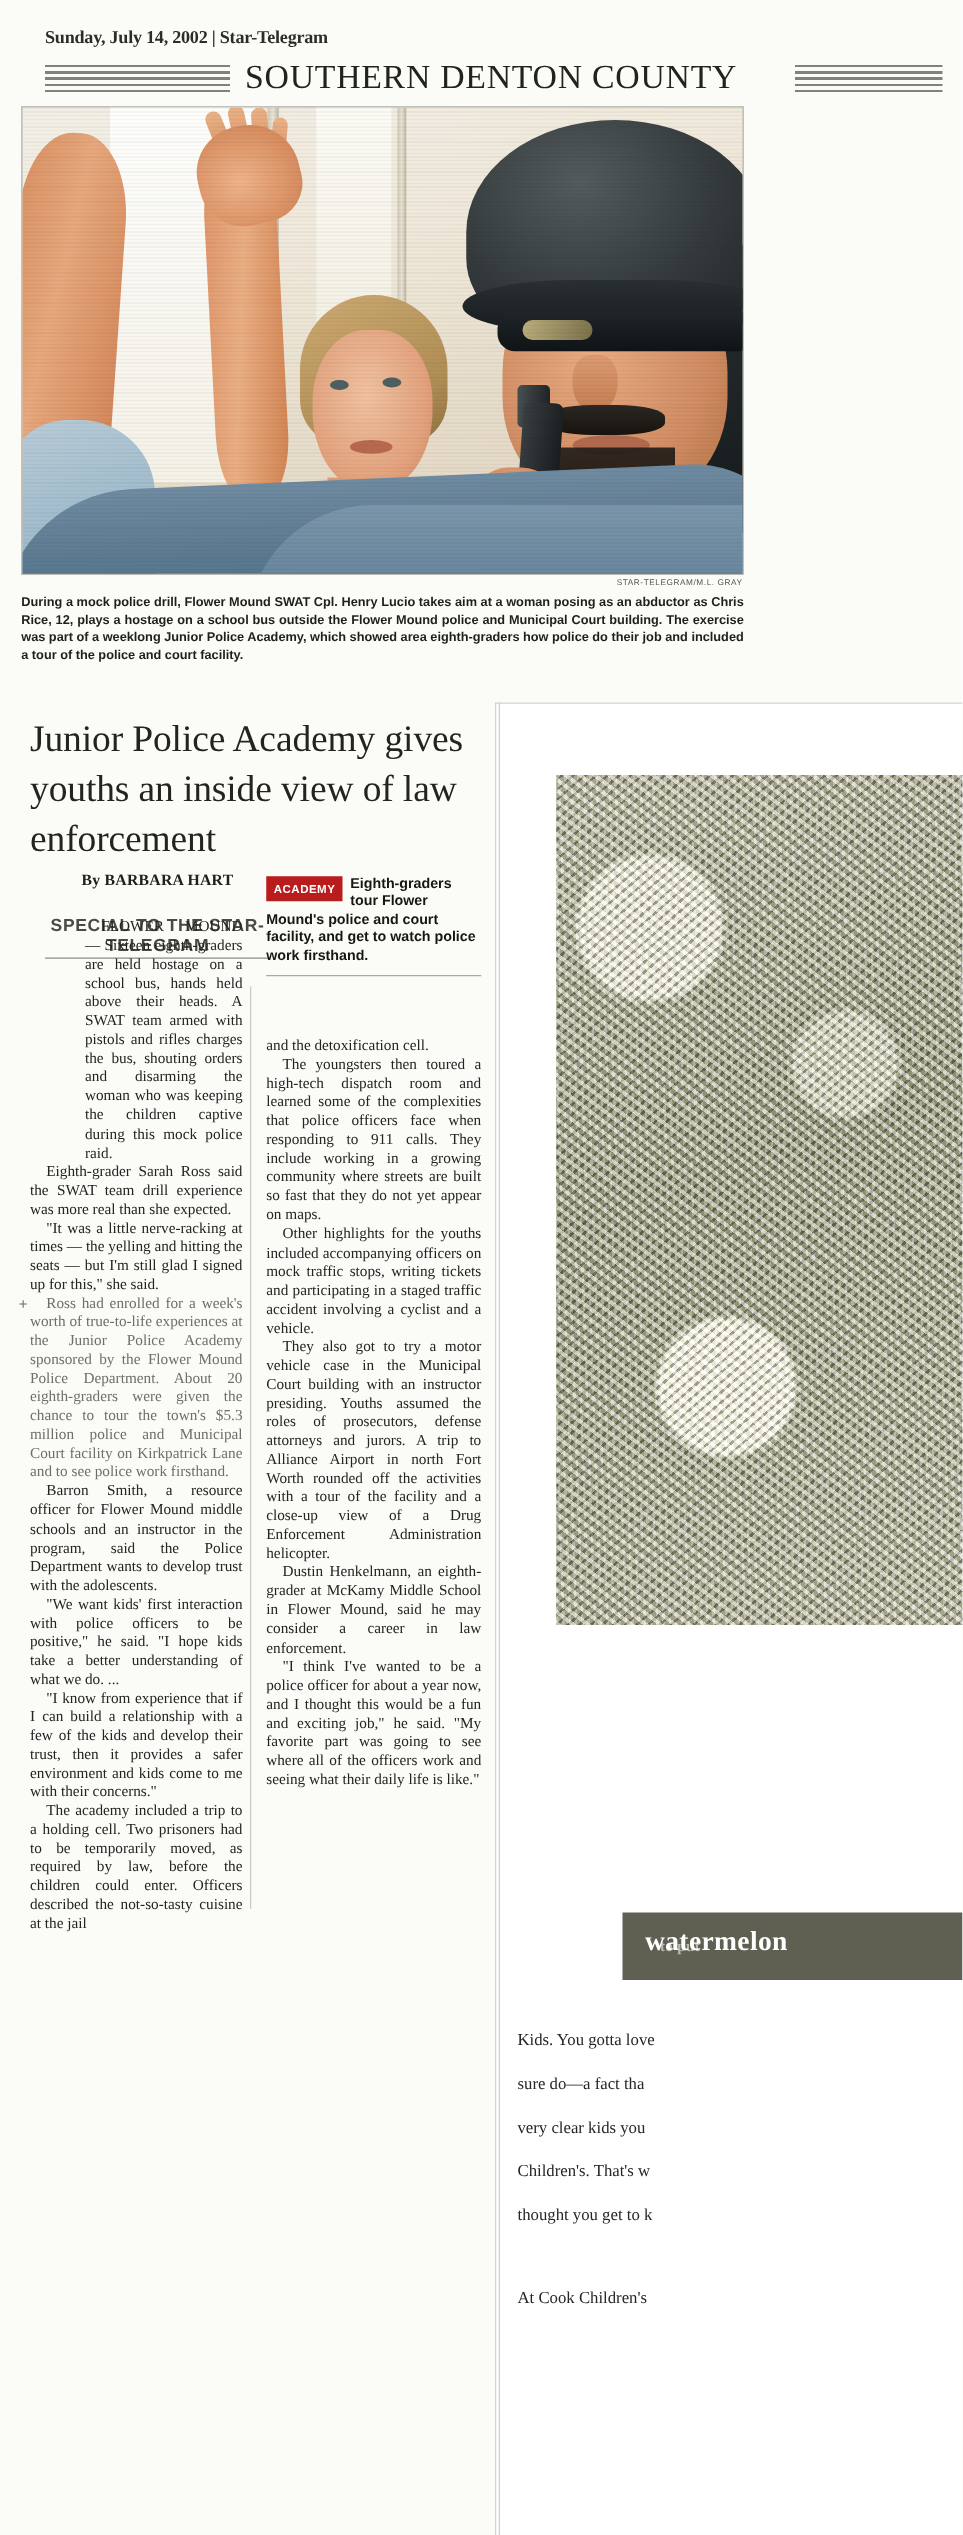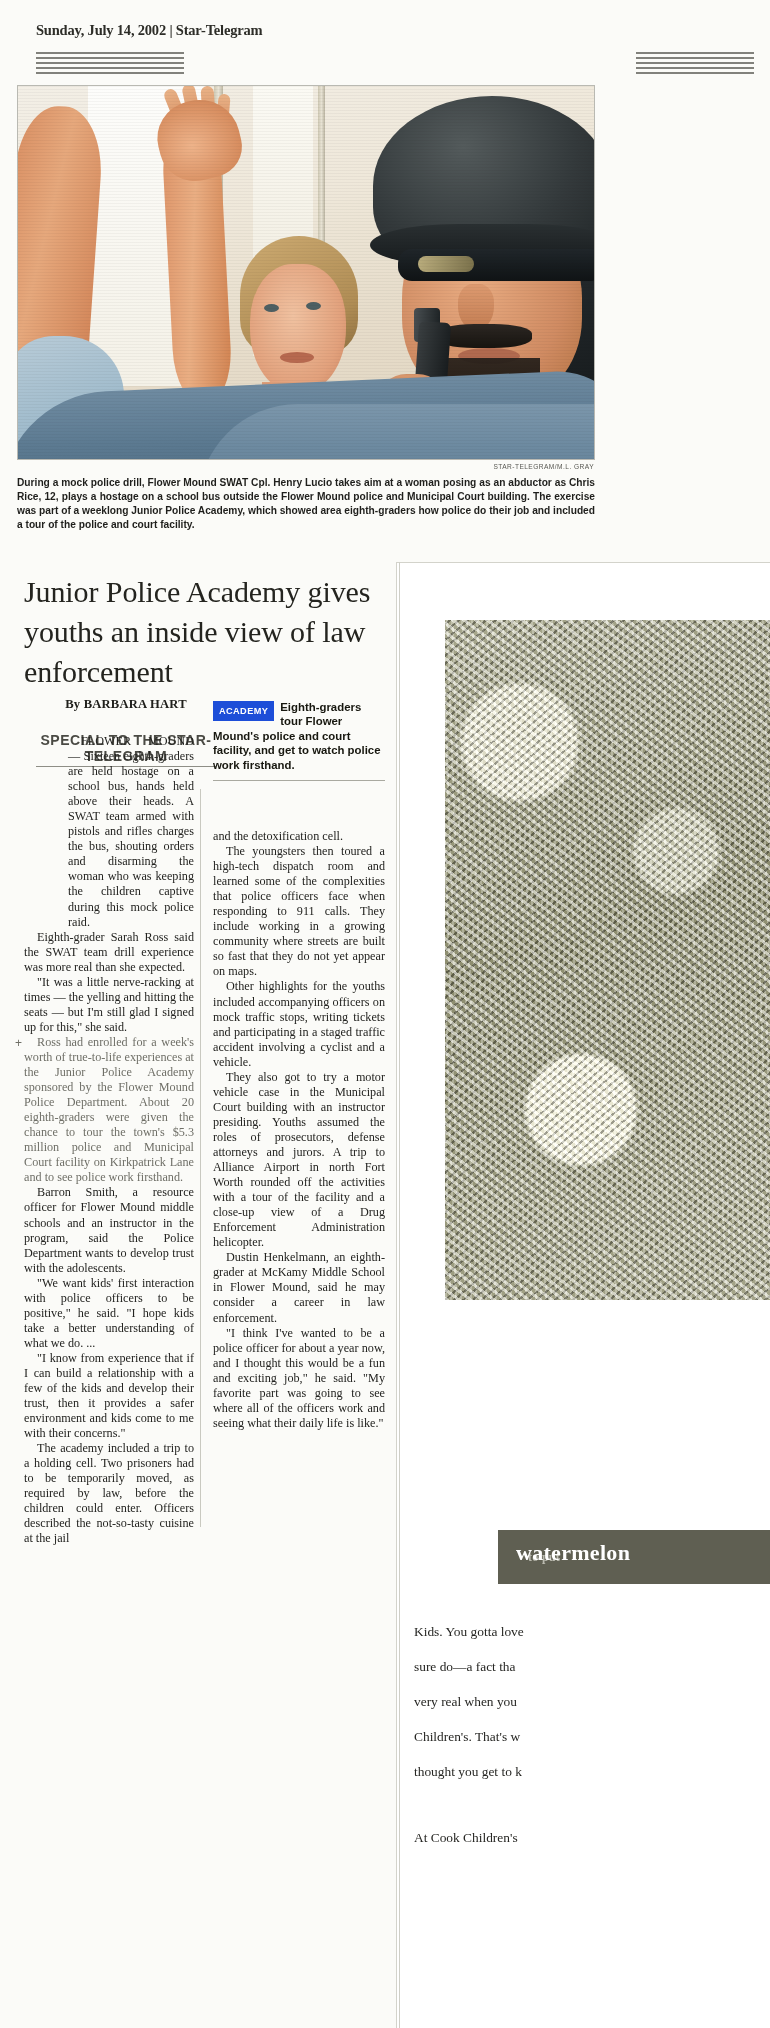--- a/index.html
+++ b/index.html
@@ -178,21 +178,21 @@
   }
 
   
   #deck {
     position:absolute; left:213px; top:700px; width:172px;
     font-family:"Liberation Sans", sans-serif;
     font-size:11.4px; line-height:14.4px; font-weight:700; color:#17170f;
   }
   #deck-tag {
     float:left; margin:1px 6px 1px 0;
-    background:#1d4ed8; color:#ffffff;
+    background:#b91c1c; color:#ffffff;
     font-family:"Liberation Sans", sans-serif;
     font-size:9.2px; font-weight:700; letter-spacing:.4px;
     padding:3px 6px 3px 6px;
   }
   #deck-rule {
     position:absolute; left:213px; top:780px; width:172px; height:1px; background:#a9a9a0;
   }
 
   
   .col {
@@ -279,20 +279,21 @@
     white-space:nowrap; overflow:hidden;
   }
 </style>
 </head>
 <body>
 
 <div id="masthead">
   <div id="dateline">Sunday, July 14, 2002 | Star-Telegram</div>
   <div id="section-bar">
     <div id="rule-left"></div>
+    <div id="section-title">SOUTHERN DENTON COUNTY</div>
     <div id="rule-right"></div>
   </div>
 </div>
 
 <div id="photo-frame">
   <div class="ph" id="ph-bg"></div>
   <div class="ph" id="ph-window-a"></div>
   <div class="ph" id="ph-window-b"></div>
   <div class="ph" id="ph-post-1"></div>
   <div class="ph" id="ph-post-2"></div>
@@ -381,20 +382,20 @@
 <div id="ad-rule-v"></div>
 <div id="ad-photo"></div>
 <div id="ad-photo2"></div>
 <div id="ad-band"></div>
 <div id="ad-band-small">to put</div>
 <div id="ad-band-text">watermelon</div>
 
 <div id="ad-body">
   <span class="ln">Kids. You gotta love</span>
   <span class="ln">sure do—a fact tha</span>
-  <span class="ln">very real when you</span>
+  <span class="ln">very clear kids you</span>
   <span class="ln">Children's. That's w</span>
   <span class="ln">thought you get to k</span>
 </div>
 
 <div id="ad-tagline">
   <span class="ln">At Cook Children's</span>
 </div>
 
 </body></html>

